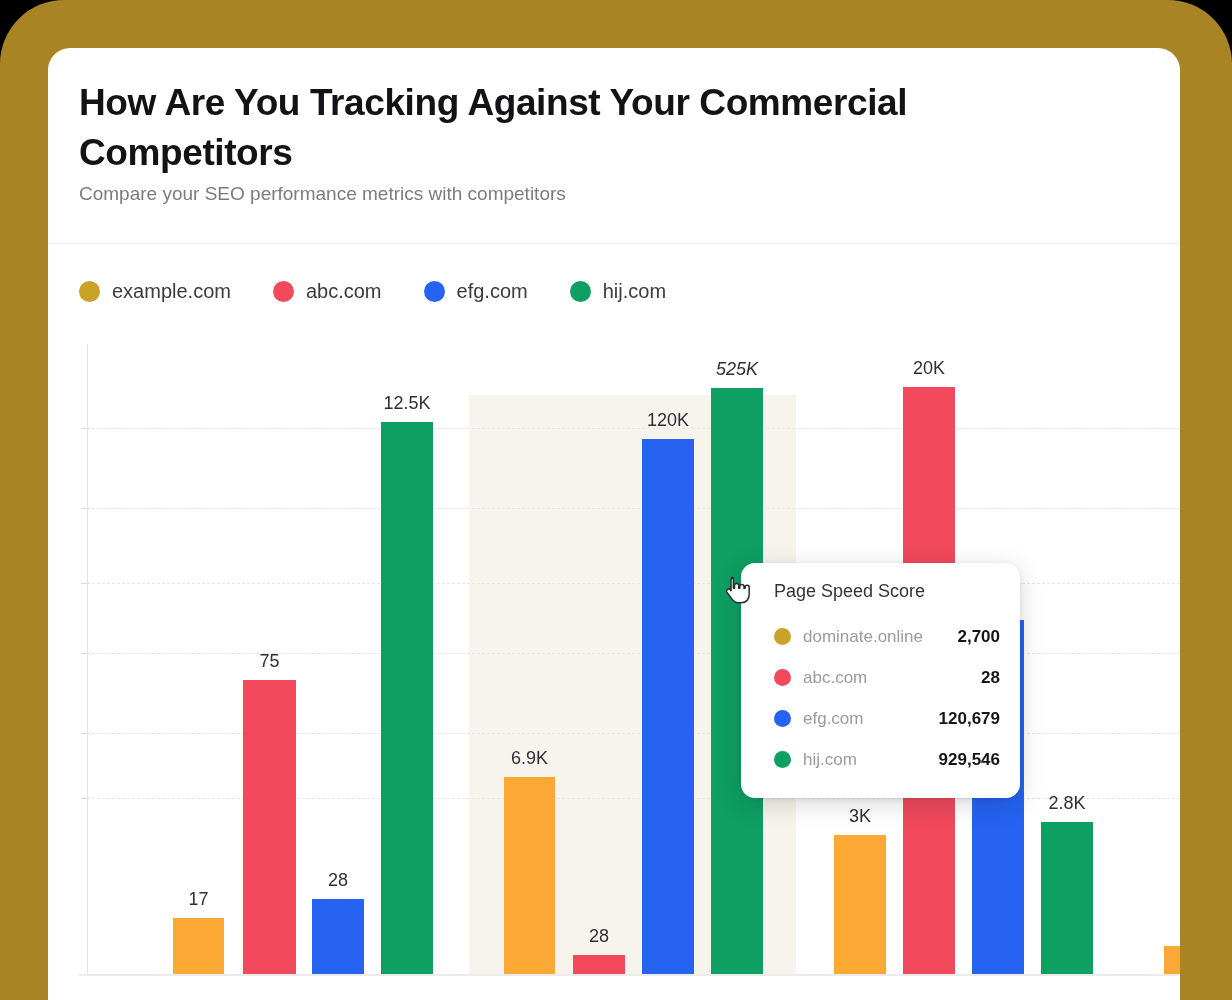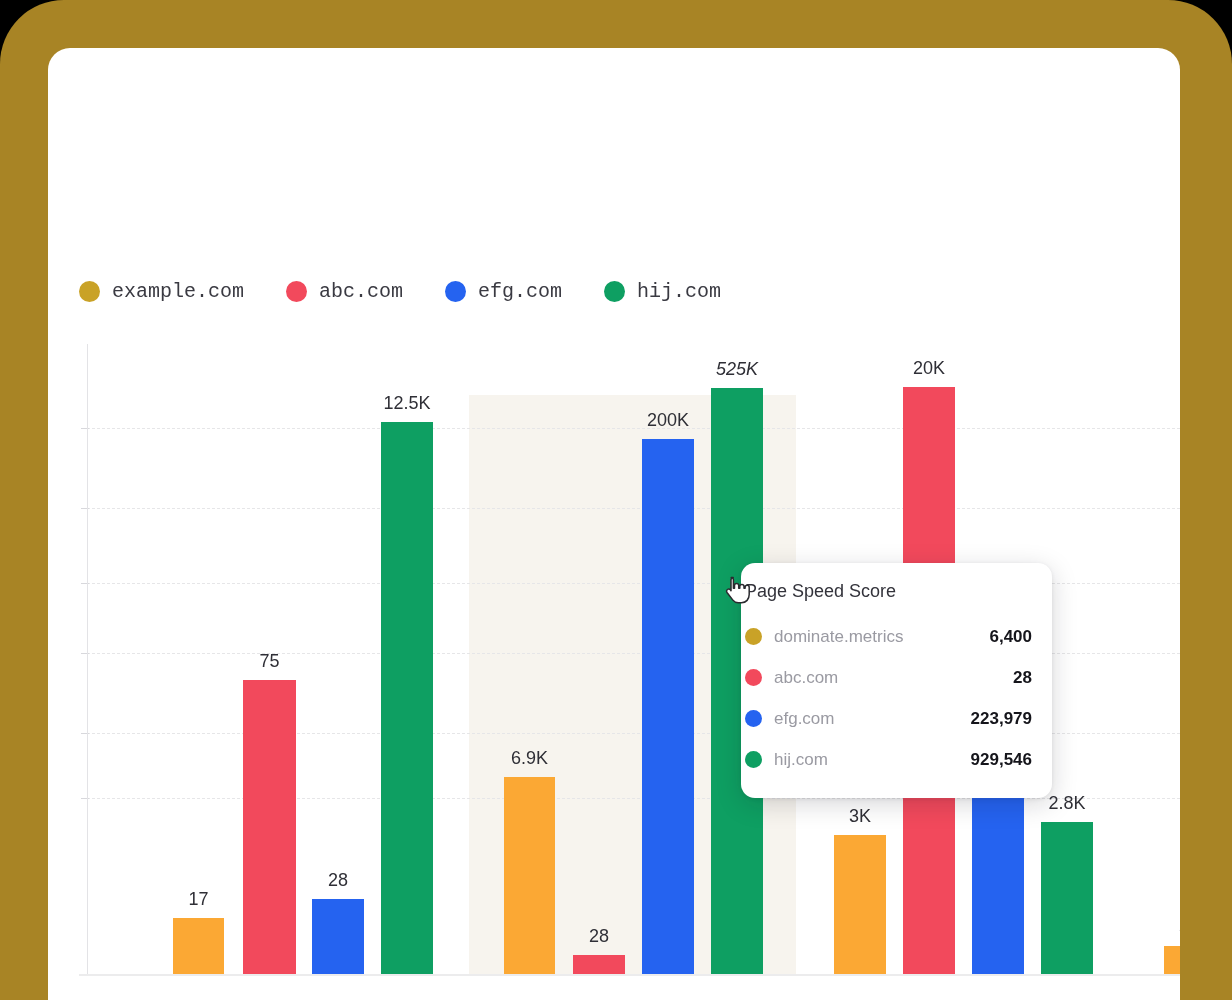--- a/index.html
+++ b/index.html
@@ -58,21 +58,21 @@
   }
 
   
   #legend {
     position: absolute;
     left: 31px; top: 232px;
     display: flex;
     align-items: center;
     gap: 42px;
   }
-  .legend-item { display: flex; align-items: center; gap: 12px; cursor: pointer; font-family: Liberation Mono, monospace; }
+  .legend-item { display: flex; align-items: center; gap: 12px; cursor: pointer; }
   .legend-dot { width: 21px; height: 21px; border-radius: 50%; flex: none; }
   .legend-label { font-size: 20px; color: #3a3a42; white-space: nowrap; }
 
   
   #plot {
     position: absolute;
     left: 31px; top: 296px;
     width: 1101px; height: 632px;
   }
   #plot-axis-y {
@@ -110,25 +110,25 @@
     font-size: 18px;
     color: #2f2f36;
     text-align: center;
     white-space: nowrap;
   }
 
   
   #tooltip {
     position: absolute;
     left: 693px; top: 515px;
-    width: 311px;
+    width: 279px;
     background: #ffffff;
     border-radius: 14px;
     box-shadow: 0 6px 26px rgba(20,20,30,0.17), 0 1px 4px rgba(20,20,30,0.08);
-    padding: 18px 20px 18px 4px;
+    padding: 18px 20px 18px 33px;
   }
   #tooltip-title {
     font-size: 18px;
     color: #33333b;
     margin-bottom: 14px;
   }
   .tt-row {
     display: flex;
     align-items: center;
     height: 41px;
@@ -144,20 +144,24 @@
     width: 26px; height: 30px;
     pointer-events: none;
   }
 </style>
 </head>
 <body>
 
 <div id="frame">
   <div id="card">
 
+    <div id="card-header">
+      <div id="page-title">How Are You Tracking Against Your Commercial Competitors</div>
+      <div id="page-subtitle">Compare your SEO performance metrics with competitors</div>
+    </div>
 
     <div id="legend">
         <div class="legend-item">
           <span class="legend-dot" style="background: rgb(201, 162, 39);"></span>
           <span class="legend-label">example.com</span>
         </div>
         <div class="legend-item">
           <span class="legend-dot" style="background: rgb(242, 73, 92);"></span>
           <span class="legend-label">abc.com</span>
         </div>
@@ -195,53 +199,53 @@
           <div class="bar-label" style="left: 144px; width: 93px; bottom: 304px;">75</div>
           <div class="bar" style="left: 233px; width: 52px; height: 75px; background: rgb(37, 99, 240);"></div>
           <div class="bar-label" style="left: 213px; width: 92px; bottom: 85px;">28</div>
           <div class="bar" style="left: 302px; width: 52px; height: 552px; background: rgb(14, 159, 98);"></div>
           <div class="bar-label" style="left: 282px; width: 92px; bottom: 562px;">12.5K</div>
           <div class="bar" style="left: 425px; width: 51px; height: 197px; background: rgb(251, 168, 52);"></div>
           <div class="bar-label" style="left: 405px; width: 91px; bottom: 207px;">6.9K</div>
           <div class="bar" style="left: 494px; width: 52px; height: 19px; background: rgb(242, 73, 92);"></div>
           <div class="bar-label" style="left: 474px; width: 92px; bottom: 29px;">28</div>
           <div class="bar" style="left: 563px; width: 52px; height: 535px; background: rgb(37, 99, 240);"></div>
-          <div class="bar-label" style="left: 543px; width: 92px; bottom: 545px;">200K</div>
+          <div class="bar-label" style="left: 543px; width: 92px; bottom: 545px;">120K</div>
           <div class="bar" style="left: 632px; width: 52px; height: 586px; background: rgb(14, 159, 98);"></div>
           <div class="bar-label" style="left: 612px; width: 92px; bottom: 596px; font-style: italic;">525K</div>
           <div class="bar" style="left: 755px; width: 52px; height: 139px; background: rgb(251, 168, 52);"></div>
           <div class="bar-label" style="left: 735px; width: 92px; bottom: 149px; margin-top: 40px;">3K</div>
           <div class="bar" style="left: 824px; width: 52px; height: 587px; background: rgb(242, 73, 92);"></div>
           <div class="bar-label" style="left: 804px; width: 92px; bottom: 597px;">20K</div>
           <div class="bar" style="left: 893px; width: 52px; height: 354px; background: rgb(37, 99, 240);"></div>
           <div class="bar" style="left: 962px; width: 52px; height: 152px; background: rgb(14, 159, 98);"></div>
           <div class="bar-label" style="left: 942px; width: 92px; bottom: 162px;">2.8K</div>
           <div class="bar" style="left: 1085px; width: 52px; height: 28px; background: rgb(251, 168, 52);"></div>
           <div class="bar-label" style="left: 1065px; width: 92px; bottom: 38px;">5K</div>
         </div>
       <div id="plot-axis-x"></div>
     </div>
 
     <div id="tooltip">
       <div id="tooltip-title">Page Speed Score</div>
       <div id="tooltip-rows">
           <div class="tt-row">
             <span class="tt-dot" style="background: rgb(201, 162, 39);"></span>
-            <span class="tt-name">dominate.metrics</span>
-            <span class="tt-val">6,400</span>
+            <span class="tt-name">dominate.online</span>
+            <span class="tt-val">2,700</span>
           </div>
           <div class="tt-row">
             <span class="tt-dot" style="background: rgb(242, 73, 92);"></span>
             <span class="tt-name">abc.com</span>
             <span class="tt-val">28</span>
           </div>
           <div class="tt-row">
             <span class="tt-dot" style="background: rgb(37, 99, 240);"></span>
             <span class="tt-name">efg.com</span>
-            <span class="tt-val">223,979</span>
+            <span class="tt-val">120,679</span>
           </div>
           <div class="tt-row">
             <span class="tt-dot" style="background: rgb(14, 159, 98);"></span>
             <span class="tt-name">hij.com</span>
             <span class="tt-val">929,546</span>
           </div>
         </div>
     </div>
 
     <div id="cursor">

